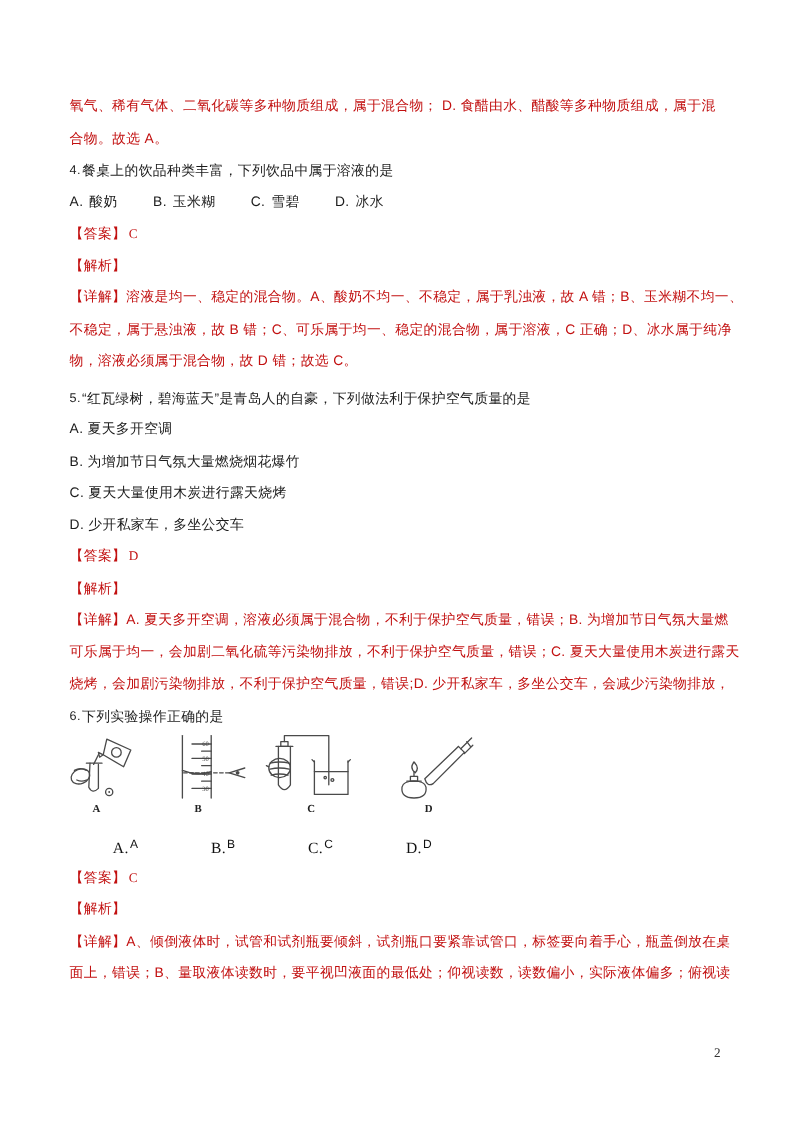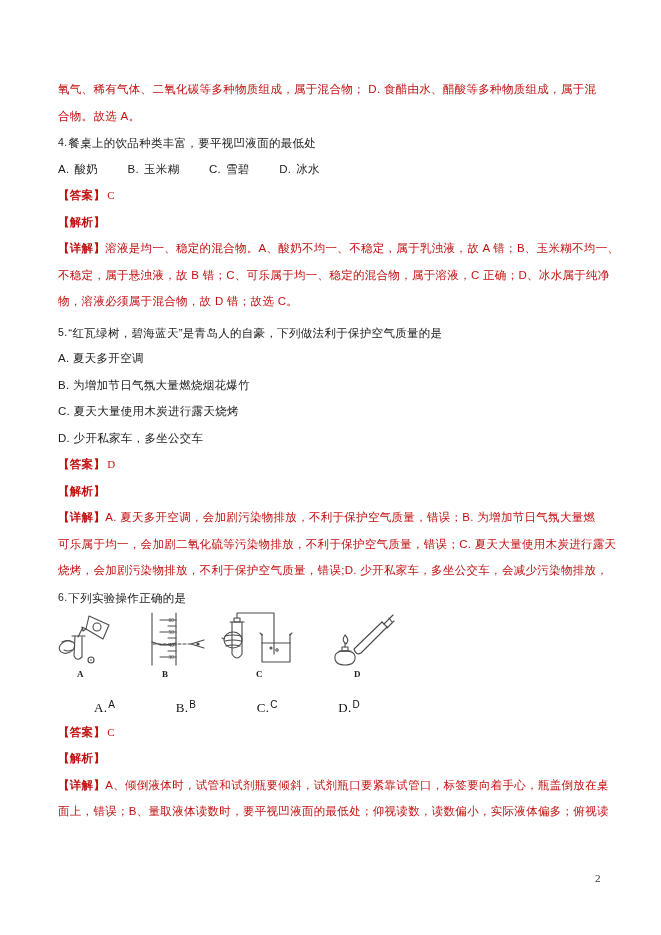--- a/index.html
+++ b/index.html
@@ -8,21 +8,21 @@
     overflow:hidden;
     font-family:"Liberation Sans","DejaVu Sans",sans-serif;
   }
   .content { position:absolute; left:58px; top:76px; width:548px; }
   .ln {
     margin:0; height:26.5px; line-height:26.5px;
     font-size:11.5px; letter-spacing:0.3px; white-space:nowrap;
   }
   .red   { color:#c21010; }
   .black { color:#1b1b1b; }
-  .lbl   { font-weight:bold; }
+  .lbl   { font-weight:normal; }
   .ansletter {
     font-family:"Liberation Serif","DejaVu Serif",serif;
     font-size:11px; margin-left:2px;
   }
   .qnum { font-size:10.5px; vertical-align:1px; margin-right:1px; }
   .opt  { margin-right:26px; }
   .opt .olabel { margin-right:5px; }
   .qmargin { margin-top:4px; }
   
   .figrow { position:relative; height:76px; }
@@ -48,41 +48,41 @@
 </style>
 </head>
 <body>
 
 <div class="page">
   <div class="content">
 
     <p class="ln red">氧气、稀有气体、二氧化碳等多种物质组成，属于混合物； D. 食醋由水、醋酸等多种物质组成，属于混</p>
     <p class="ln red">合物。故选 A。</p>
 
-    <p class="ln black"><span class="qnum">4.</span><span>餐桌上的饮品种类丰富，要平视凹液面的最低处</span></p>
+    <p class="ln black"><span class="qnum">4.</span><span>餐桌上的饮品种类丰富，下列饮品中属于溶液的是</span></p>
     <p class="ln black">
       <span class="opt"><span class="olabel">A.</span><span>酸奶</span></span>
       <span class="opt"><span class="olabel">B.</span><span>玉米糊</span></span>
       <span class="opt"><span class="olabel">C.</span><span>雪碧</span></span>
       <span class="opt"><span class="olabel">D.</span><span>冰水</span></span>
     </p>
     <p class="ln red"><span class="lbl">【答案】</span><span class="ansletter">C</span></p>
     <p class="ln red"><span class="lbl">【解析】</span></p>
     <p class="ln red"><span class="lbl">【详解】</span><span>溶液是均一、稳定的混合物。A、酸奶不均一、不稳定，属于乳浊液，故 A 错；B、玉米糊不均一、</span></p>
     <p class="ln red">不稳定，属于悬浊液，故 B 错；C、可乐属于均一、稳定的混合物，属于溶液，C 正确；D、冰水属于纯净</p>
     <p class="ln red">物，溶液必须属于混合物，故 D 错；故选 C。</p>
 
     <p class="ln black qmargin"><span class="qnum">5.</span><span>“红瓦绿树，碧海蓝天”是青岛人的自豪，下列做法利于保护空气质量的是</span></p>
     <p class="ln black">A. 夏天多开空调</p>
     <p class="ln black">B. 为增加节日气氛大量燃烧烟花爆竹</p>
     <p class="ln black">C. 夏天大量使用木炭进行露天烧烤</p>
     <p class="ln black">D. 少开私家车，多坐公交车</p>
     <p class="ln red"><span class="lbl">【答案】</span><span class="ansletter">D</span></p>
     <p class="ln red"><span class="lbl">【解析】</span></p>
-    <p class="ln red"><span class="lbl">【详解】</span><span>A. 夏天多开空调，会加剧污染物排放，不利于保护空气质量，错误；B. 为增加节日气氛大量燃</span></p>
+    <p class="ln red"><span class="lbl">【详解】</span><span>A. 夏天多开空调，溶液必须属于混合物，不利于保护空气质量，错误；B. 为增加节日气氛大量燃</span></p>
     <p class="ln red">可乐属于均一，会加剧二氧化硫等污染物排放，不利于保护空气质量，错误；C. 夏天大量使用木炭进行露天</p>
     <p class="ln red">烧烤，会加剧污染物排放，不利于保护空气质量，错误;D. 少开私家车，多坐公交车，会减少污染物排放，</p>
 
     <p class="ln black"><span class="qnum">6.</span><span>下列实验操作正确的是</span></p>
 
     <div class="figrow">
 
       <svg class="fig" style="left:0px" width="58" height="72" viewBox="0 0 58 72">
         <g>
           <path d="M31,6 L51,15 L45,29 L28,19 Z"></path>

